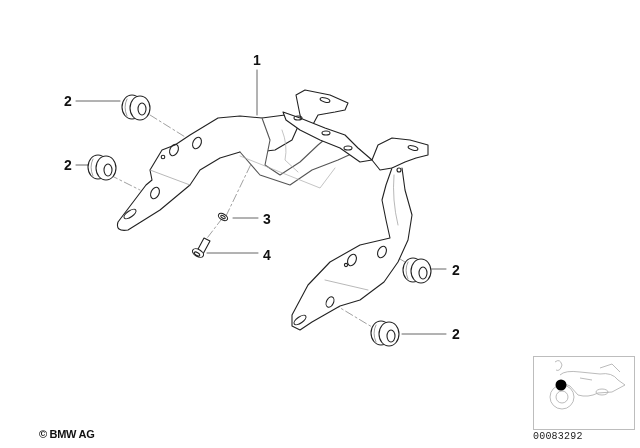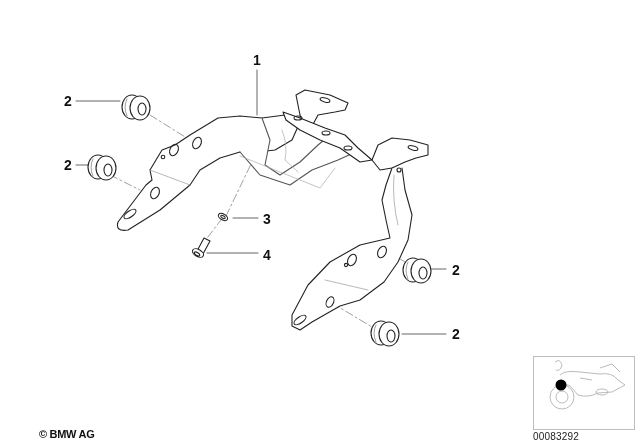--- a/index.html
+++ b/index.html
@@ -1,20 +1,20 @@
 <!DOCTYPE html>
 <html><head>
 <meta charset="utf-8">
 <style>
   html, body { margin:0; padding:0; background:#ffffff; }
   body { width:640px; height:448px; position:relative; overflow:hidden; font-family:"Liberation Sans", sans-serif; }
   #diagram { position:absolute; left:0; top:0; width:640px; height:448px; }
   .callout { position:absolute; font-weight:bold; font-size:14px; color:#111; font-family:"Liberation Sans", sans-serif; line-height:14px; }
   .copyright { position:absolute; left:16px; top:428px; font-size:11px; color:#111; font-family:"Liberation Sans", sans-serif; font-weight:bold; letter-spacing:-0.3px;margin-left:23px; }
-  .thumb-id { position:absolute; left:533px; top:431px; font-size:10px; color:#222; font-family:Liberation Sans, sans-serif; letter-spacing:0.2px; }
+  .thumb-id { position:absolute; left:533px; top:431px; font-size:10px; color:#222; font-family:Liberation Mono, monospace; letter-spacing:0.2px; }
   .thumb-box { position:absolute; left:533px; top:356px; width:100px; height:72px; border:1px solid #bdbdbd; background:#fff; }
 </style>
 </head>
 <body>
 
 <svg id="diagram" viewBox="0 0 640 448" xmlns="http://www.w3.org/2000/svg">
   <g fill="none" stroke="#222" stroke-width="1.1" stroke-linejoin="round" stroke-linecap="round">
 
     <g stroke="#555" stroke-width="0.9">
       <line x1="257" y1="70" x2="257" y2="115"></line>

